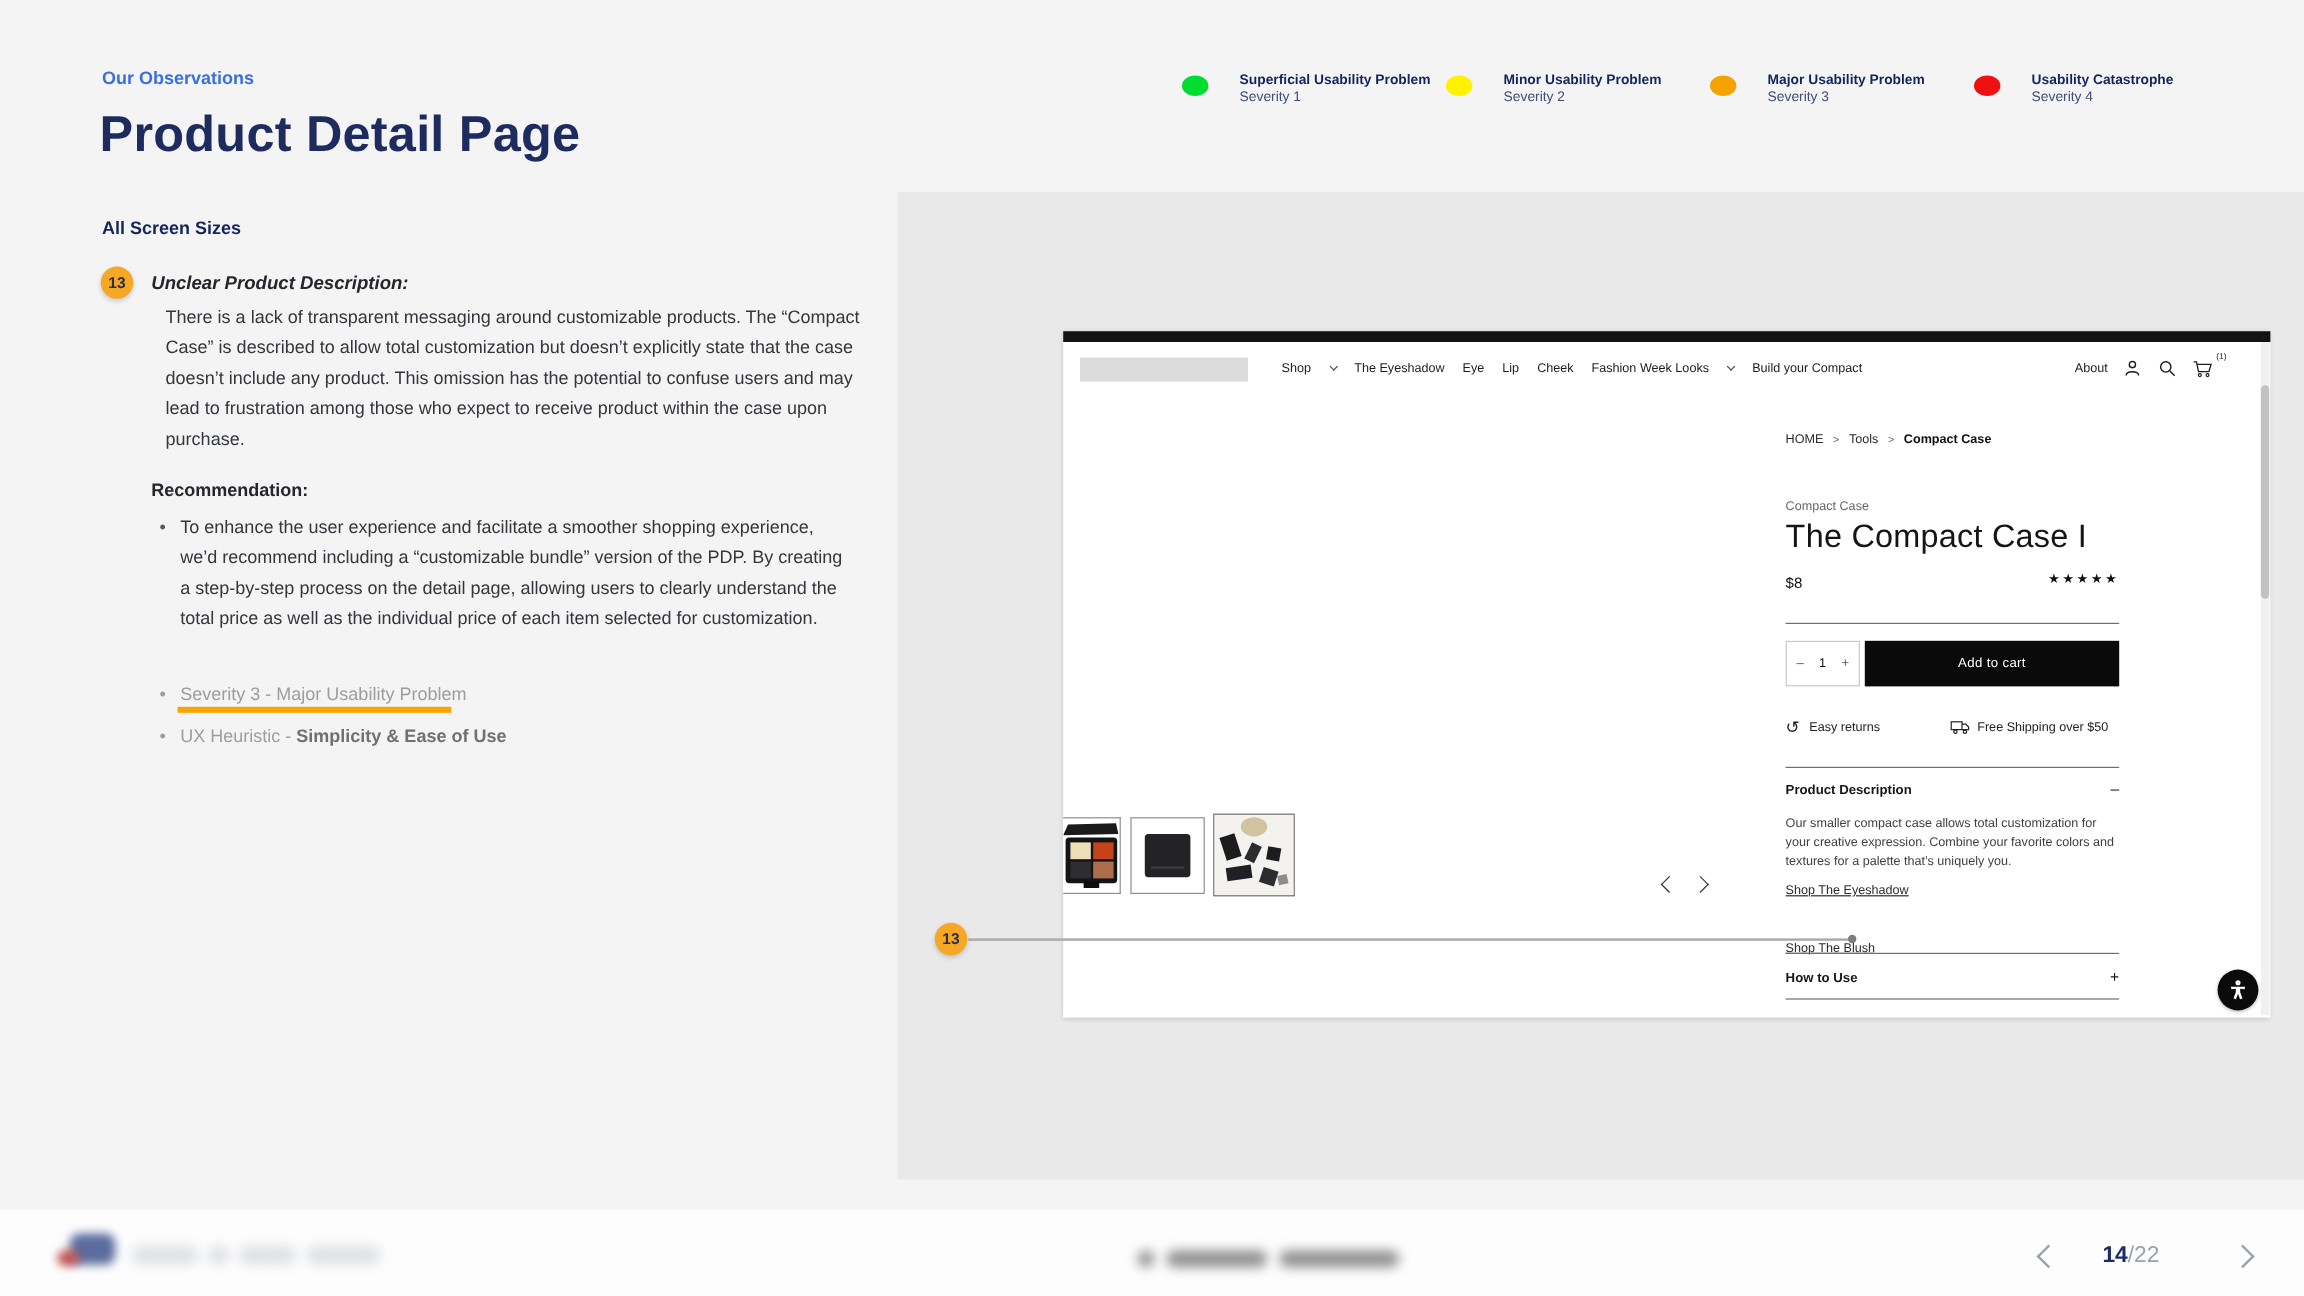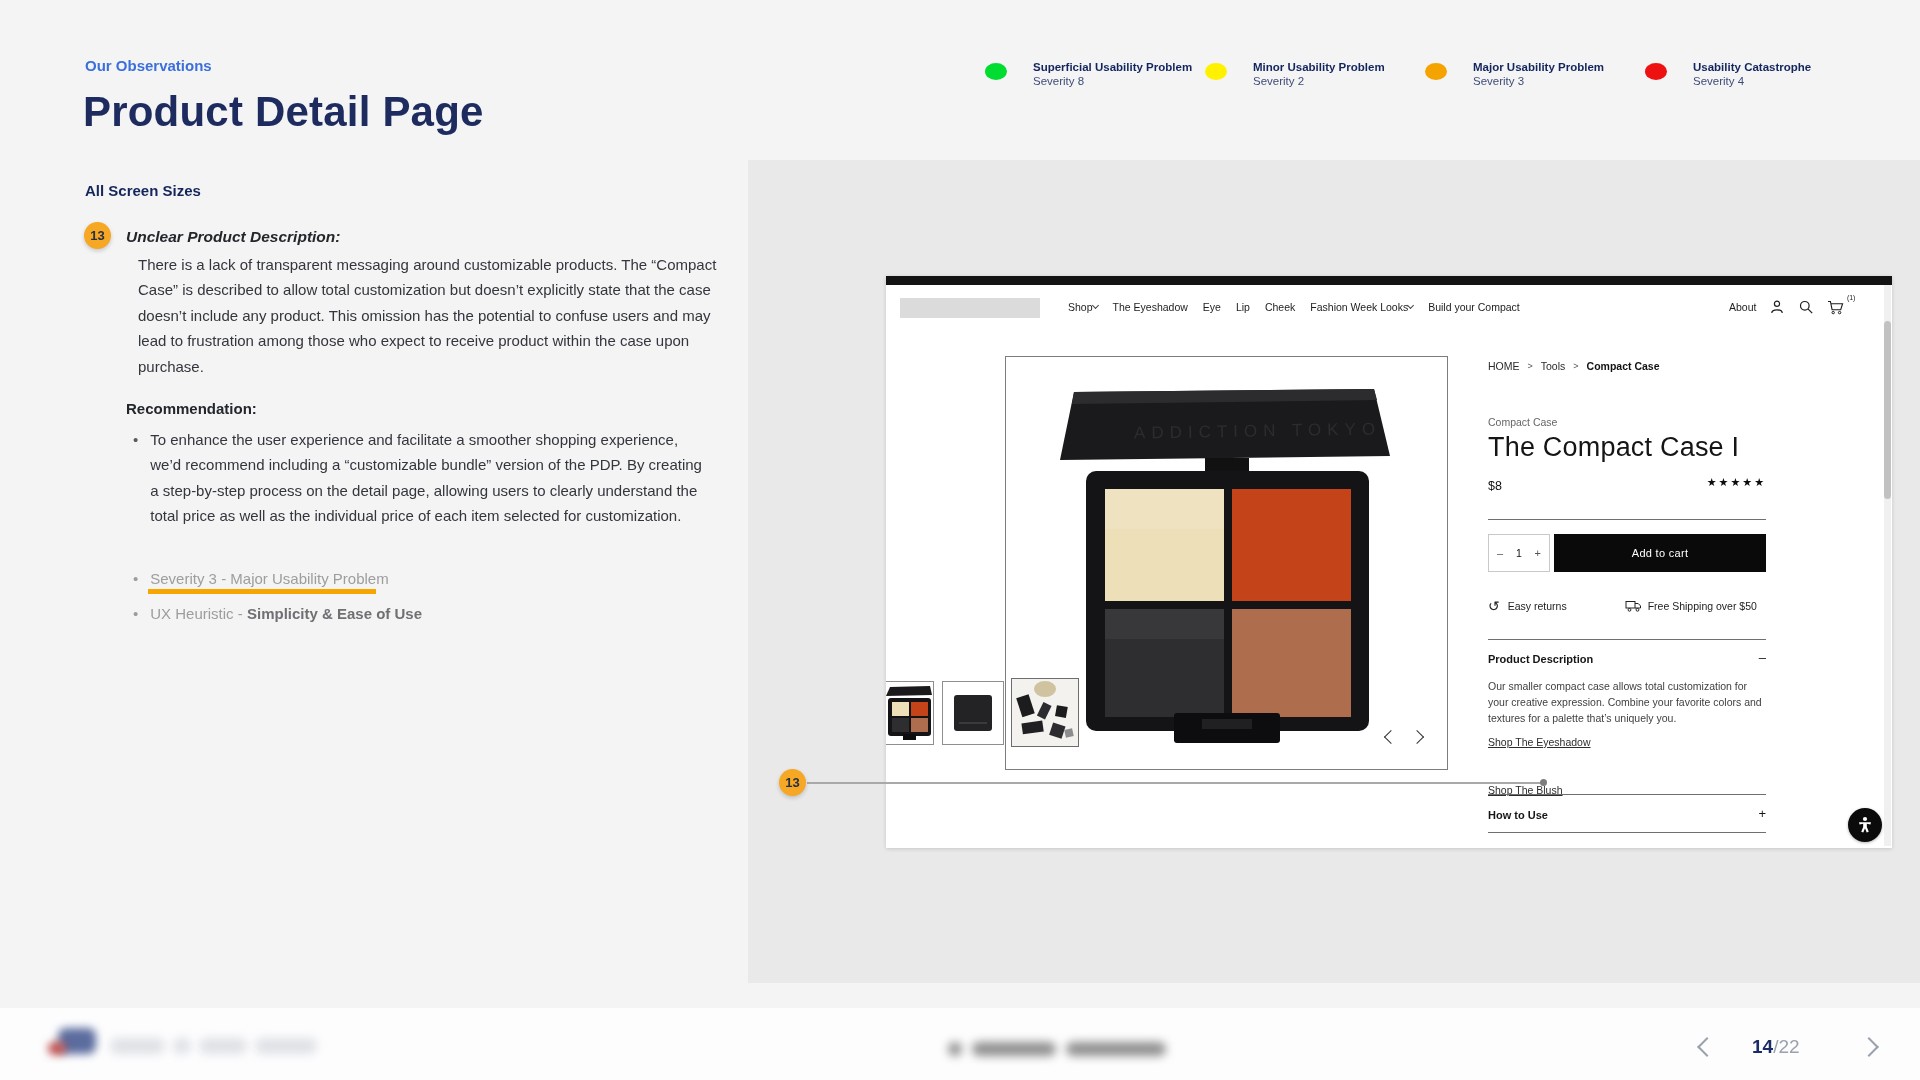--- a/index.html
+++ b/index.html
@@ -42,21 +42,21 @@
   .heu-bullet b { color:#6e7073; font-weight:bold; }
 
   
   .preview-panel { left:748px; top:160px; width:1172px; height:823px; background:#e9e9ea; }
 
   
   .card { left:886px; top:276px; width:1006px; height:572px; background:#fff; box-shadow:0 1px 4px rgba(0,0,0,.15); }
   .card .topbar { left:0; top:0; width:100%; height:9px; background:#131313; }
   .logo-ph { left:14px; top:22px; width:140px; height:20px; background:#dbdbdb; }
   .shopnav { left:182px; top:25px; display:flex; gap:15px; align-items:center; }
-  .shopnav .nav-it { font-size:10.5px; color:#1d1d1d; white-space:nowrap; display:flex; align-items:center; gap:0; }
+  .shopnav .nav-it { font-size:10.5px; color:#1d1d1d; white-space:nowrap; display:flex; align-items:center; gap:16px; }
   .chev { display:inline-block; width:5px; height:5px; border-right:1.2px solid #444; border-bottom:1.2px solid #444; }
   .chev.down { transform:rotate(45deg); margin-top:-3px; }
   .nav-right { left:843px; top:23px; display:flex; gap:13px; align-items:center; }
   .nav-right .about { font-size:10.5px; color:#1d1d1d; }
   .icon-svg { display:block; }
   .cart-wrap { position:relative; }
   .cart-sup { position:absolute; top:-5px; right:-10px; font-size:7px; color:#1d1d1d; }
 
   
   .sb-track { right:1px; top:9px; width:7px; height:561px; background:#f0f0f0; }
@@ -125,21 +125,21 @@
 </head>
 <body>
 
 <div class="abs eyebrow">Our Observations</div>
 <div class="abs slide-title">Product Detail Page</div>
 
 <div class="abs legend-item li0">
   <span class="dot c0"></span>
   <div class="legend-text">
     <div class="l1">Superficial Usability Problem</div>
-    <div class="l2">Severity 8</div>
+    <div class="l2">Severity 1</div>
   </div>
 </div>
 <div class="abs legend-item li1">
   <span class="dot c1"></span>
   <div class="legend-text">
     <div class="l1">Minor Usability Problem</div>
     <div class="l2">Severity 2</div>
   </div>
 </div>
 <div class="abs legend-item li2">
@@ -214,42 +214,20 @@
           <circle cx="6.2" cy="13.6" r="1.2" fill="none" stroke="#1d1d1d" stroke-width="1"></circle>
           <circle cx="12.6" cy="13.6" r="1.2" fill="none" stroke="#1d1d1d" stroke-width="1"></circle>
         </svg>
       <span class="cart-sup">(1)</span>
     </span>
   </div>
 
   <div class="abs sb-track"></div>
   <div class="abs sb-thumb"></div>
 
-  <div class="abs media-frame">
-    <svg width="441" height="412" viewBox="0 0 441 412">
-
-      <polygon points="54,103 68,35 368,32 384,99" fill="#1a1a1c"></polygon>
-      <polygon points="68,35 368,32 371,43 66,47" fill="#2c2c2f"></polygon>
-      <text x="128" y="80" font-size="17" letter-spacing="6" fill="#3b3b3d" opacity="0.55" transform="rotate(-1 220 75)">ADDICTION TOKYO</text>
-
-      <rect x="199" y="101" width="44" height="16" fill="#111"></rect>
-
-      <rect x="80" y="114" width="283" height="260" rx="10" fill="#141416"></rect>
-      <rect x="99" y="132" width="119" height="112" fill="#eddfb8"></rect>
-      <rect x="226" y="132" width="119" height="112" fill="#c54318"></rect>
-      <rect x="99" y="252" width="119" height="108" fill="#2e2e30"></rect>
-      <rect x="226" y="252" width="119" height="108" fill="#ae6e4e"></rect>
-
-      <rect x="99" y="132" width="119" height="40" fill="#fff" opacity="0.12"></rect>
-      <rect x="99" y="252" width="119" height="30" fill="#fff" opacity="0.05"></rect>
-
-      <rect x="168" y="356" width="106" height="30" rx="3" fill="#0d0d0f"></rect>
-      <rect x="196" y="362" width="50" height="10" fill="#202023"></rect>
-    </svg>
-  </div>
 
   <div class="abs thumb thumb1">
     <svg width="46" height="62" viewBox="0 0 46 62">
         <polygon points="0,14 4,5 44,4 46,13" fill="#1a1a1c"></polygon>
         <rect x="2" y="16" width="43" height="38" rx="3" fill="#141416"></rect>
         <rect x="6" y="20" width="17" height="14" fill="#eddfb8"></rect>
         <rect x="25" y="20" width="17" height="14" fill="#c54318"></rect>
         <rect x="6" y="36" width="17" height="14" fill="#2e2e30"></rect>
         <rect x="25" y="36" width="17" height="14" fill="#ae6e4e"></rect>
         <rect x="17" y="52" width="13" height="6" fill="#0d0d0f"></rect>

